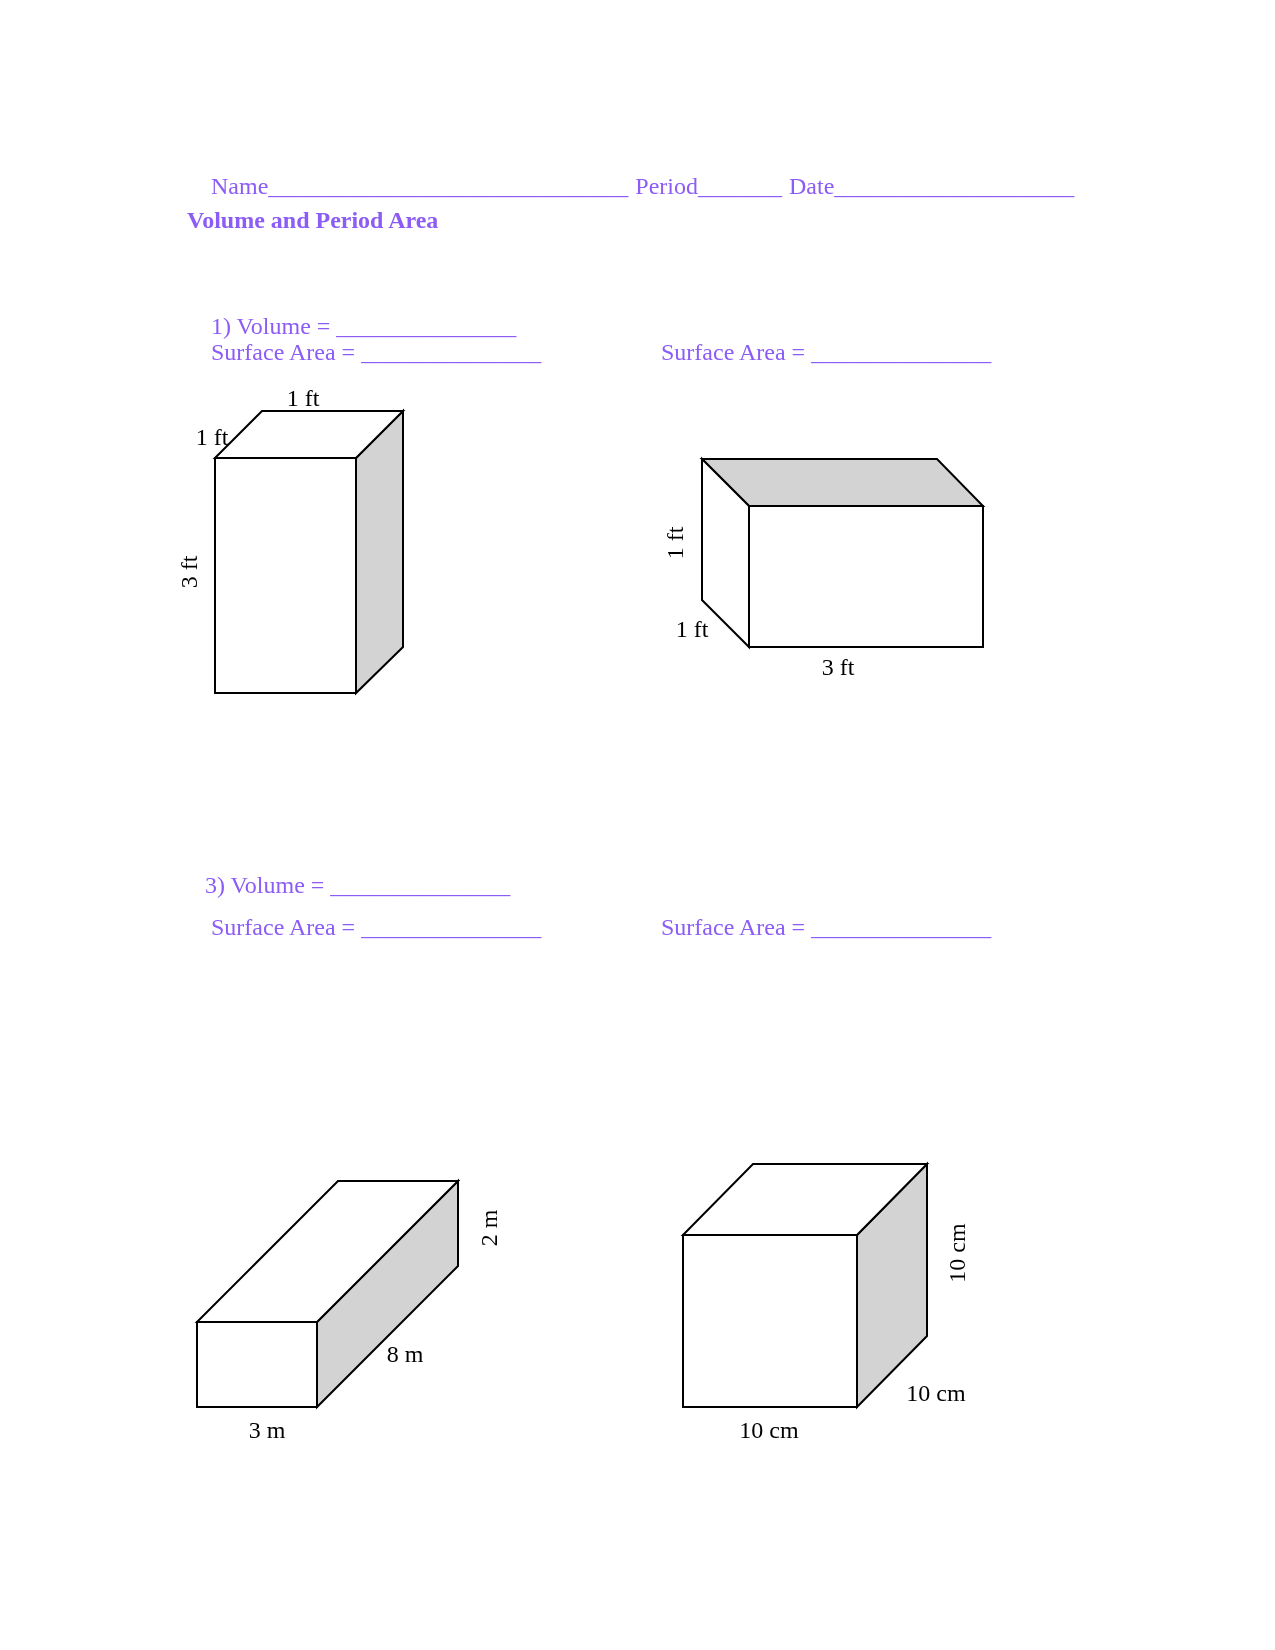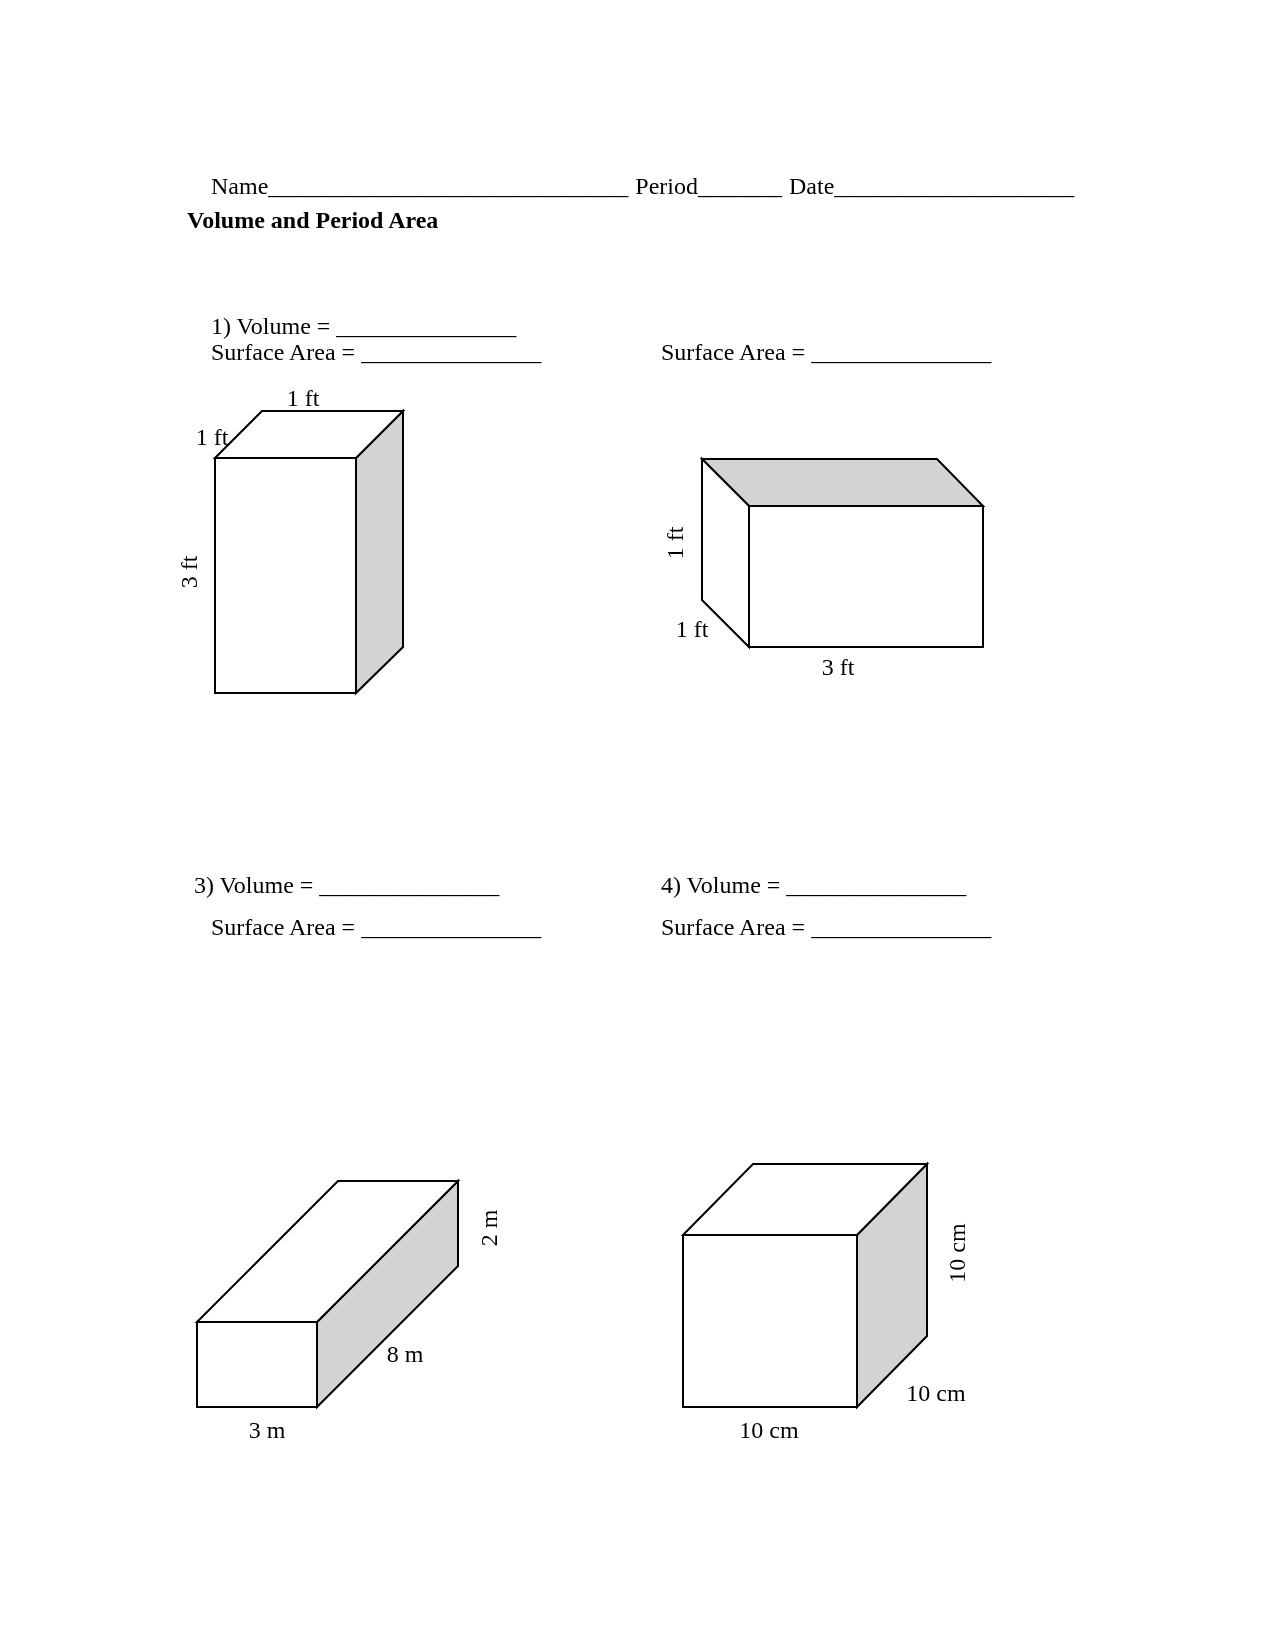--- a/index.html
+++ b/index.html
@@ -1,21 +1,21 @@
 <!DOCTYPE html>
 <html><head>
 <meta charset="utf-8">
 <style>
   html,body { margin:0; padding:0; background:#ffffff; }
   .page {
     position:relative;
     width:1116px; height:1650px;
     background:#ffffff;
     font-family:"Liberation Serif", serif;
-    color:#000000;
+    color:#8b5cf6;
     overflow:hidden;
   }
   .txt {
     position:absolute;
     font-size:24px;
     line-height:28px;
     white-space:pre;
   }
   .title { font-weight:bold; }
   .gap { margin-left:7px; }
@@ -46,30 +46,27 @@
     <span>1) Volume = </span><span>_______________</span>
   </div>
   <div class="txt" style="left:187px; top:310px;">
     <span>Surface Area = </span><span>_______________</span>
   </div>
 
   <div class="txt" style="left:637px; top:310px;">
     <span>Surface Area = </span><span>_______________</span>
   </div>
 
-  <div class="txt" style="left:170px; top:843px;">
+  <div class="txt" style="left:181px; top:843px;">
     <span>3) Volume = </span><span>_______________</span>
   </div>
   <div class="txt" style="left:187px; top:885px;">
     <span>Surface Area = </span><span>_______________</span>
   </div>
 
-  <div class="txt" style="left:637px; top:843px;">
-    <span>4) Volume = </span><span>_______________</span>
-  </div>
   <div class="txt" style="left:637px; top:885px;">
     <span>Surface Area = </span><span>_______________</span>
   </div>
 
   <svg style="left:170px; top:385px;" width="250" height="315" viewBox="0 0 250 315">
     <polygon points="186,73 233,26 233,262 186,308" fill="#d3d3d3"></polygon>
     <polygon points="45,73 92,26 233,26 186,73" fill="#ffffff"></polygon>
     <polygon points="45,73 186,73 186,308 45,308" fill="#ffffff"></polygon>
     <text x="133" y="21" text-anchor="middle">1 ft</text>
     <text x="42" y="60" text-anchor="middle">1 ft</text>

